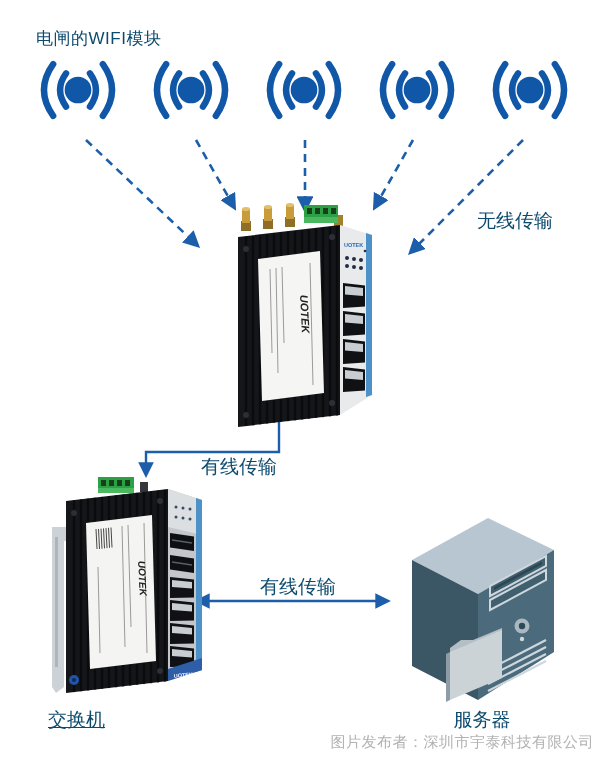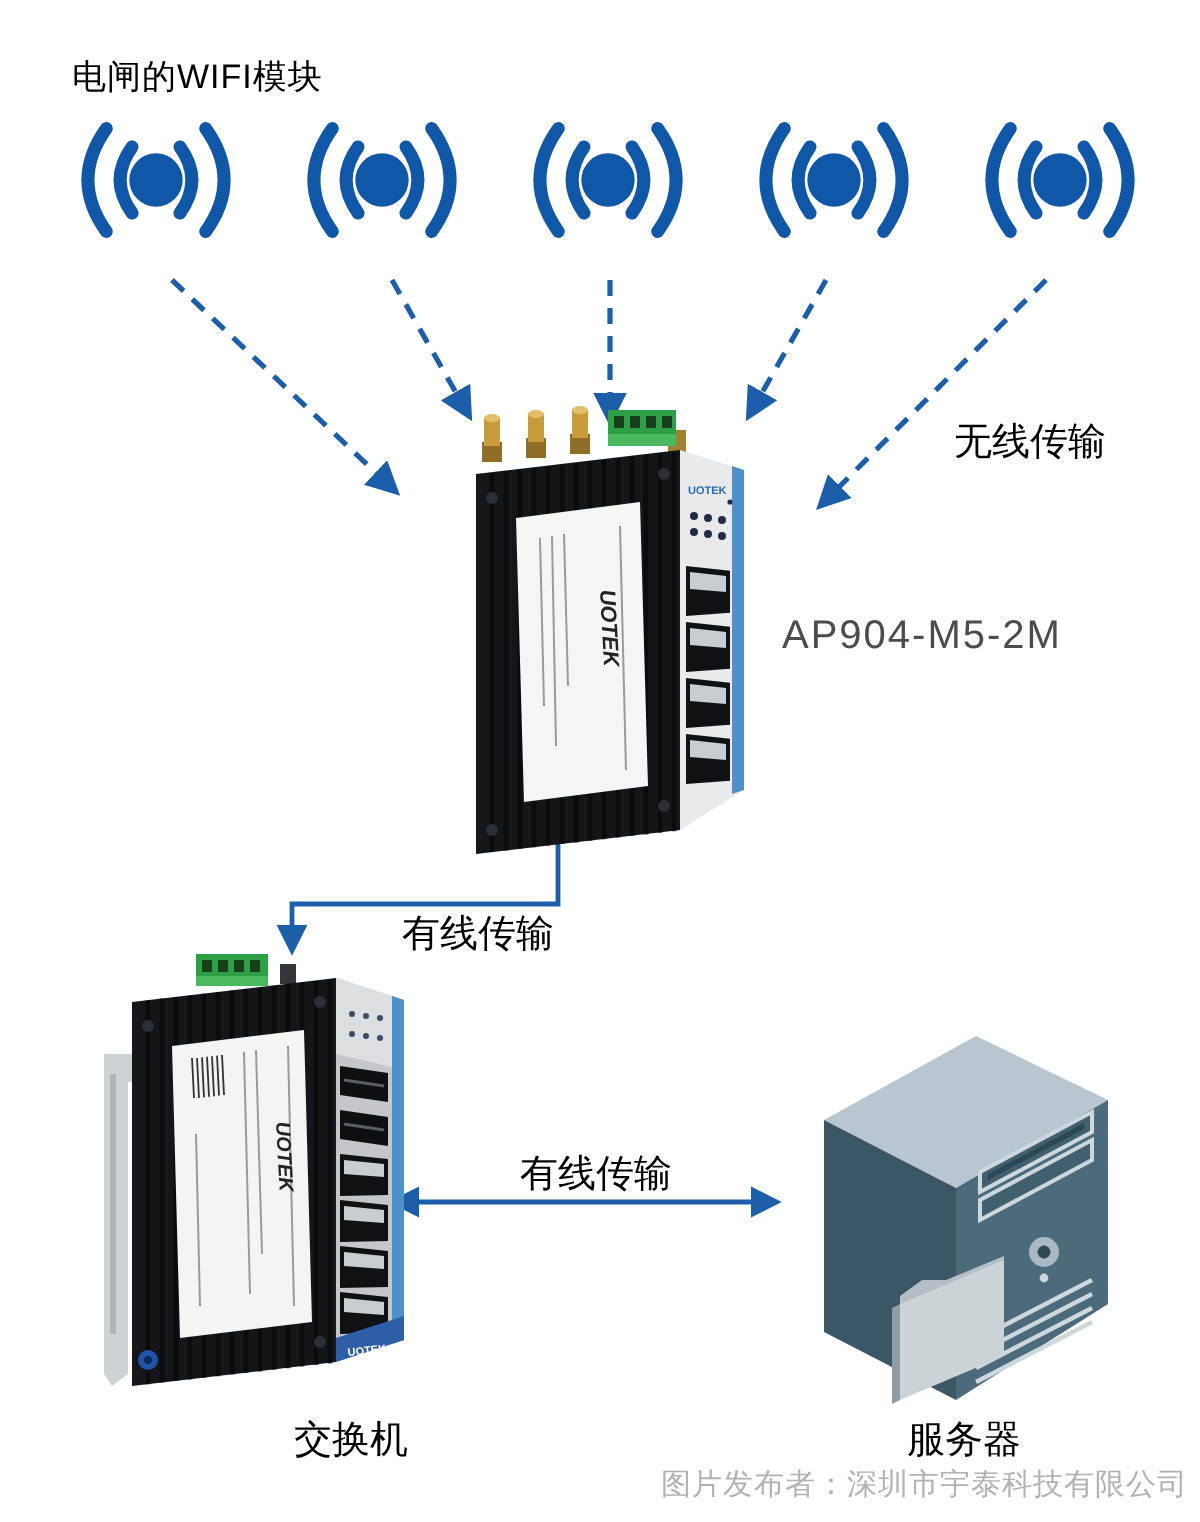--- a/index.html
+++ b/index.html
@@ -1,27 +1,27 @@
 <!DOCTYPE html>
 <html><head>
 <meta charset="utf-8">
 <style>
   html,body{margin:0;padding:0;background:#fff;}
   #stage{
     position:relative;width:600px;height:761px;background:#ffffff;
     font-family:"Liberation Sans","DejaVu Sans",sans-serif;overflow:hidden;
   }
   .abs{position:absolute;}
-  .lbl{color:#000000;font-size:19px;white-space:nowrap;}
+  .lbl{color:#0c4a6e;font-size:19px;white-space:nowrap;}
   #title{left:36px;top:27px;font-size:17px;letter-spacing:.5px;}
   #wireless-label{left:477px;top:192px;margin-top:16px;}
   #ap-model-label{left:391px;top:307px;font-size:20px;color:#4c4c4c;letter-spacing:1px;}
   #wired1-label{left:201px;top:454px;}
   #wired2-label{left:260px;top:574px;}
-  #switch-caption{left:32px;top:707px;width:172px;text-align:right;}
+  #switch-caption{left:48px;top:707px;width:172px;text-align:left;text-decoration:underline;}
   #server-caption{left:398px;top:707px;width:168px;text-align:center;}
   #credit{right:6px;top:733px;font-size:15px;color:#b3b1b1;letter-spacing:.5px;}
   .wifi{width:92px;height:70px;}
   svg{display:block;}
 </style>
 </head>
 <body>
 
 <div id="stage">
 
@@ -270,20 +270,19 @@
     </g>
     <g>
       <polygon points="48,152 52,150 52,198 48,200" fill="#8e9ca5"></polygon>
       <polygon points="52,146 63,138 75,138 104,126 104,132 52,152" fill="#b4bec5"></polygon>
       <polygon points="52,150 104,128 104,176 52,198" fill="#ccd3d7"></polygon>
     </g>
   </svg>
 
   <div class="abs lbl" id="title">电闸的WIFI模块</div>
   <div class="abs lbl" id="wireless-label">无线传输</div>
-  <div class="abs lbl" id="ap-model-label">AP904-M5-2M</div>
   <div class="abs lbl" id="wired1-label">有线传输</div>
   <div class="abs lbl" id="wired2-label">有线传输</div>
   <div class="abs lbl" id="switch-caption">交换机</div>
   <div class="abs" id="credit">图片发布者：深圳市宇泰科技有限公司</div>
   <div class="abs lbl" id="server-caption">服务器</div>
 
 </div>
 
 </body></html>

